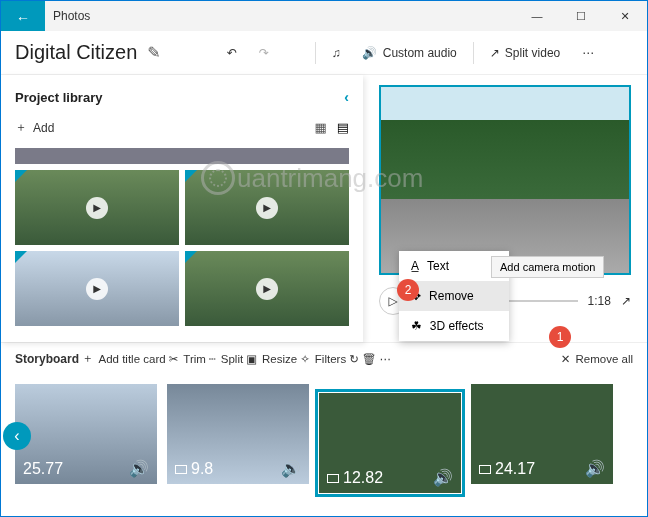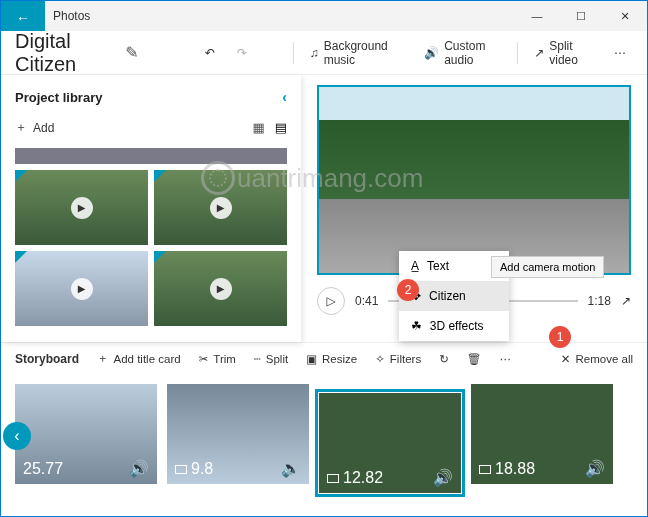--- a/index.html
+++ b/index.html
@@ -13,21 +13,21 @@
 
 .toolbar { height: 44px; display: flex; align-items: center; padding: 0 14px; gap: 10px; border-bottom: 1px solid #eee; }
 .proj-title { font-size: 20px; font-weight: 300; color: #222; }
 .edit-ic { color: #555; }
 .tool-sp { flex: 0 0 40px; }
 .tbtn { display: flex; align-items: center; gap: 5px; font-size: 12px; color: #333; padding: 4px 6px; }
 .sep { width: 1px; height: 22px; background: #ddd; }
 .more-ic { letter-spacing: 1px; }
 
 .main { display: flex; height: 267px; }
-.library { width: 300px; padding: 8px 14px; box-shadow: 2px 2px 6px rgba(0,0,0,0.1); background: #fff; position: relative; z-index: 5; text-align: center; }
+.library { width: 362px; padding: 8px 14px; box-shadow: 2px 2px 6px rgba(0,0,0,0.1); background: #fff; position: relative; z-index: 5; text-align: center; }
 .lib-head { display: flex; justify-content: space-between; align-items: center; font-size: 13px; font-weight: 600; color: #222; padding: 6px 0 10px; }
 .lib-head .chev { color: #0099bc; font-size: 14px; }
 .lib-add-row { display: flex; align-items: center; justify-content: space-between; padding: 4px 0 8px; }
 .add-btn { font-size: 12px; display: flex; align-items: center; gap: 6px; color: #333; }
 .view-ic { display: flex; gap: 10px; color: #555; font-size: 13px; }
 .thumbs { display: grid; grid-template-columns: 1fr 1fr; gap: 6px; margin-top: 4px; }
 .thumb { height: 75px; background: linear-gradient(#6a8a5a,#3a5a3a); position: relative; display: flex; align-items: center; justify-content: center; overflow:hidden; }
 .thumb.sky { background: linear-gradient(#c8d8e8,#8898a8); }
 .thumb.castle { background: linear-gradient(#7a7a88,#556); }
 .play { width: 22px; height: 22px; border-radius: 50%; background: rgba(255,255,255,0.85); display:flex; align-items:center; justify-content:center; font-size: 10px; color:#333; }
@@ -43,21 +43,21 @@
 
 .menu-pop { position:absolute; left:398px; top:250px; background:#fff; box-shadow:0 2px 8px rgba(0,0,0,0.25); font-size:12px; z-index:20; width: 110px; }
 .menu-pop .item { padding:8px 12px; display:flex; align-items:center; gap:8px; }
 .menu-pop .item.hl { background:#e8e8e8; }
 .tooltip { position:absolute; left:490px; top:255px; background:#f5f5f5; border:1px solid #ccc; font-size:11px; padding:4px 8px; z-index:21; }
 
 .badge { position:absolute; width:22px; height:22px; border-radius:50%; background:#e74c3c; color:#fff; font-size:12px; display:flex; align-items:center; justify-content:center; z-index:22; }
 .b1 { left:548px; top:325px; }
 .b2 { left:396px; top:278px; }
 
-.story-tb { height:32px; display:flex; align-items:center; padding:4px 14px; gap:18px; border-top:1px solid #eee; font-size:12px; color:#333; }
+.story-tb { height:32px; display:flex; align-items:center; padding:4px 14px; gap:3px; border-top:1px solid #eee; font-size:12px; color:#333; }
 .story-tb .lbl { font-weight:600; }
 .sbtn { display:flex; align-items:center; gap:5px; font-size:11.5px; }
 .sbtn.right { margin-left:auto; }
 
 .storyboard { height:130px; padding:10px 14px; display:flex; gap:10px; align-items:flex-start; position:relative; }
 .clip { width:142px; height:100px; background:#3a5a3a; position:relative; color:#fff; font-size:16px; }
 .clip.sky { background: linear-gradient(#bcd,#789); }
 .clip.flip { background: linear-gradient(#789,#bcd); }
 .clip.sel { outline:3px solid #0099bc; outline-offset:1px;margin-top:9px; }
 .clip .dur { position:absolute; bottom:6px; left:8px; display:flex; align-items:center; gap:4px; }
@@ -85,21 +85,20 @@
 <div class="toolbar">
   <span class="proj-title">Digital Citizen</span>
   <span class="edit-ic">✎</span>
   <span class="tool-sp"></span>
   <span class="tbtn">↶</span>
   <span class="tbtn" style="opacity:.4">↷</span>
   <span style="flex:0 0 20px"></span>
   <span class="sep"></span>
   <span class="tbtn">
       <span>♫</span>
-      <span>Background music</span>
     </span>
   <span class="tbtn">
       <span>🔊</span>
       <span>Custom audio</span>
     </span>
   <span class="sep"></span>
   <span class="tbtn">
       <span>↗</span>
       <span>Split video</span>
     </span>
@@ -157,21 +156,21 @@
   </div>
 </div>
 
 <div class="menu-pop">
   <div class="item">
       <span>A̲</span>
       <span>Text</span>
     </div>
   <div class="item hl">
       <span>✥</span>
-      <span>Citizen</span>
+      <span>Remove</span>
     </div>
   <div class="item">
       <span>☘</span>
       <span>3D effects</span>
     </div>
 </div>
 <div class="tooltip">Add camera motion</div>
 <div class="badge b1">1</div>
 <div class="badge b2">2</div>
 
@@ -206,21 +205,21 @@
   <div class="clip sel">
     <span class="dur">
         <span class="rect"></span> 
         <span>12.82</span>
       </span>
     <span class="vol">🔊</span>
   </div>
   <div class="clip">
     <span class="dur">
         <span class="rect"></span> 
-        <span>18.88</span>
+        <span>24.17</span>
       </span>
     <span class="vol">🔊</span>
   </div>
 </div>
 
 <div class="watermark">
     <span class="w-circ"></span>
     <span>uantrimang.com</span>
   </div>
 

